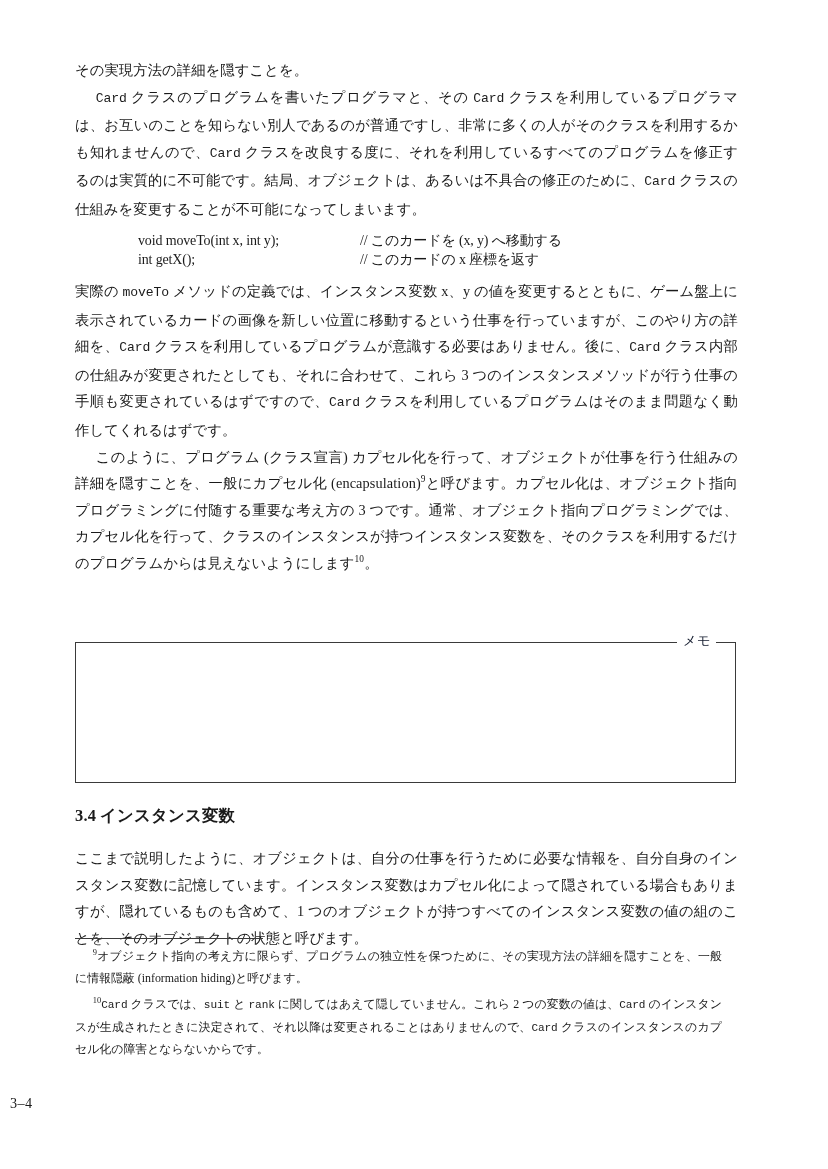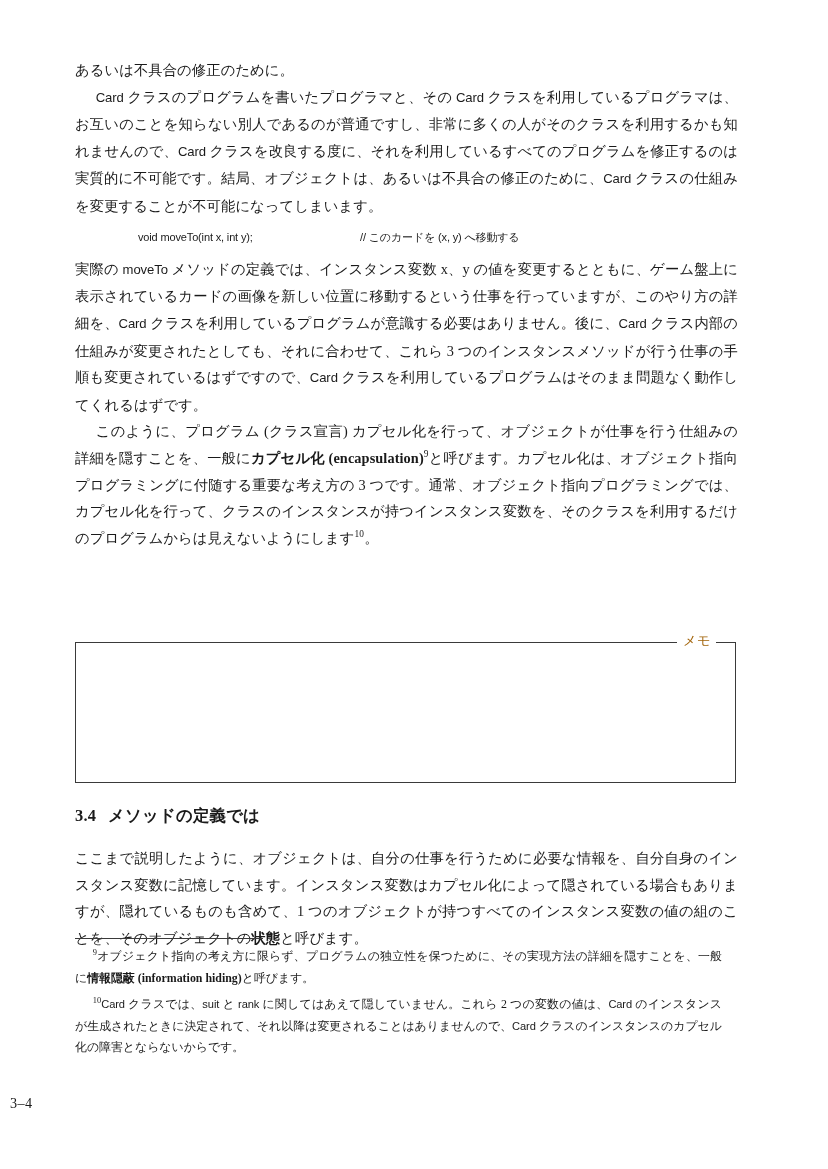--- a/index.html
+++ b/index.html
@@ -32,39 +32,39 @@
     font-size: 14.3px;
     line-height: 26.6px;
     text-align: justify;
     text-justify: inter-character;
     letter-spacing: 0.1px;
   }
   p.body.indent {
     text-indent: 1.45em;
   }
   .mono {
-    font-family: Liberation Sans, sans-serif;
+    font-family: Liberation Mono, monospace;
     font-size: 13.1px;
     letter-spacing: -0.1px;
   }
   .bold {
-    font-weight: bold;
+    font-weight: normal;
   }
   sup.fn {
     font-size: 9.4px;
     vertical-align: super;
     line-height: 0;
     font-family: "Liberation Serif", serif;
   }
   
   .codeblock {
     margin: 8px 0 9px 0;
     padding-left: 63px;
-    font-family: Liberation Sans, sans-serif;
-    font-size: 11px;
+    font-family: Liberation Serif, serif;
+    font-size: 14px;
     line-height: 19.2px;
     white-space: nowrap;
   }
   .codeline {
     display: block;
     height: 19.2px;
   }
   .code-sig {
     display: inline-block;
     width: 222px;
@@ -92,35 +92,35 @@
     background: #ffffff;
   }
   .memo-label {
     position: absolute;
     right: 22px;
     top: -10px;
     background: #ffffff;
     padding: 0 5px 0 6px;
     font-size: 13.2px;
     line-height: 18px;
-    color: #a16207;
+    color: #0f172a;
     letter-spacing: 0.5px;
   }
   
   .section-head {
     position: absolute;
     left: 75px;
     top: 805px;
     font-size: 16.4px;
     font-weight: bold;
     letter-spacing: 0.2px;
   }
   .section-num {
     display: inline-block;
-    margin-right: 12px;
+    margin-right: 4px;
     font-family: "Liberation Serif", serif;
   }
   .section-after {
     position: absolute;
     left: 75px;
     top: 845px;
     width: 663px;
   }
   
   .footnotes {
@@ -162,41 +162,42 @@
     letter-spacing: 0.4px;
   }
 </style>
 </head>
 <body>
 
 <div class="page">
 
   <div class="content">
 
-    <p class="body"><span>あるいは不具合の修正のために。</span></p>
+    <p class="body"><span>その実現方法の詳細を隠すことを。</span></p>
 
     <p class="body indent"><span class="mono">Card</span><span> クラスのプログラムを書いたプログラマと、その </span><span class="mono">Card</span><span> クラスを利用しているプログラマは、お互いのことを知らない別人であるのが普通ですし、非常に多くの人がそのクラスを利用するかも知れませんので、</span><span class="mono">Card</span><span> クラスを改良する度に、それを利用しているすべてのプログラムを修正するのは実質的に不可能です。結局、オブジェクトは、あるいは不具合の修正のために、</span><span class="mono">Card</span><span> クラスの仕組みを変更することが不可能になってしまいます。</span></p>
 
 
     <div class="codeblock">
       <span class="codeline"><span class="code-sig">void moveTo(int x, int y);</span><span class="code-cmt">// このカードを (x, y) へ移動する</span></span>
+      <span class="codeline"><span class="code-sig">int getX();</span><span class="code-cmt">// このカードの x 座標を返す</span></span>
     </div>
 
     <p class="body"><span>実際の </span><span class="mono">moveTo</span><span> メソッドの定義では、インスタンス変数 x、y の値を変更するとともに、ゲーム盤上に表示されているカードの画像を新しい位置に移動するという仕事を行っていますが、このやり方の詳細を、</span><span class="mono">Card</span><span> クラスを利用しているプログラムが意識する必要はありません。後に、</span><span class="mono">Card</span><span> クラス内部の仕組みが変更されたとしても、それに合わせて、これら 3 つのインスタンスメソッドが行う仕事の手順も変更されているはずですので、</span><span class="mono">Card</span><span> クラスを利用しているプログラムはそのまま問題なく動作してくれるはずです。</span></p>
 
     <p class="body indent"><span>このように、プログラム (クラス宣言) カプセル化を行って、オブジェクトが仕事を行う仕組みの詳細を隠すことを、一般に</span><span class="bold">カプセル化 (encapsulation)</span><sup class="fn">9</sup><span>と呼びます。カプセル化は、オブジェクト指向プログラミングに付随する重要な考え方の 3 つです。通常、オブジェクト指向プログラミングでは、カプセル化を行って、クラスのインスタンスが持つインスタンス変数を、そのクラスを利用するだけのプログラムからは見えないようにします</span><sup class="fn">10</sup><span>。</span></p>
 
   </div>
 
   <div class="memo-wrap">
     <div class="memo-box"></div>
     <div class="memo-label">メモ</div>
   </div>
 
-  <div class="section-head"><span class="section-num">3.4</span><span>メソッドの定義では</span></div>
+  <div class="section-head"><span class="section-num">3.4</span><span>インスタンス変数</span></div>
 
   <div class="section-after">
     <p class="body"><span>ここまで説明したように、オブジェクトは、自分の仕事を行うために必要な情報を、自分自身のインスタンス変数に記憶しています。インスタンス変数はカプセル化によって隠されている場合もありますが、隠れているものも含めて、1 つのオブジェクトが持つすべてのインスタンス変数の値の組のことを、そのオブジェクトの</span><span class="bold">状態</span><span>と呼びます。</span></p>
   </div>
 
   <div class="footnotes">
     <div class="fn-rule"></div>
 
     <p class="fnote"><sup class="fnmark">9</sup><span>オブジェクト指向の考え方に限らず、プログラムの独立性を保つために、その実現方法の詳細を隠すことを、一般に</span><span class="bold">情報隠蔽 (information hiding)</span><span>と呼びます。</span></p>
 

